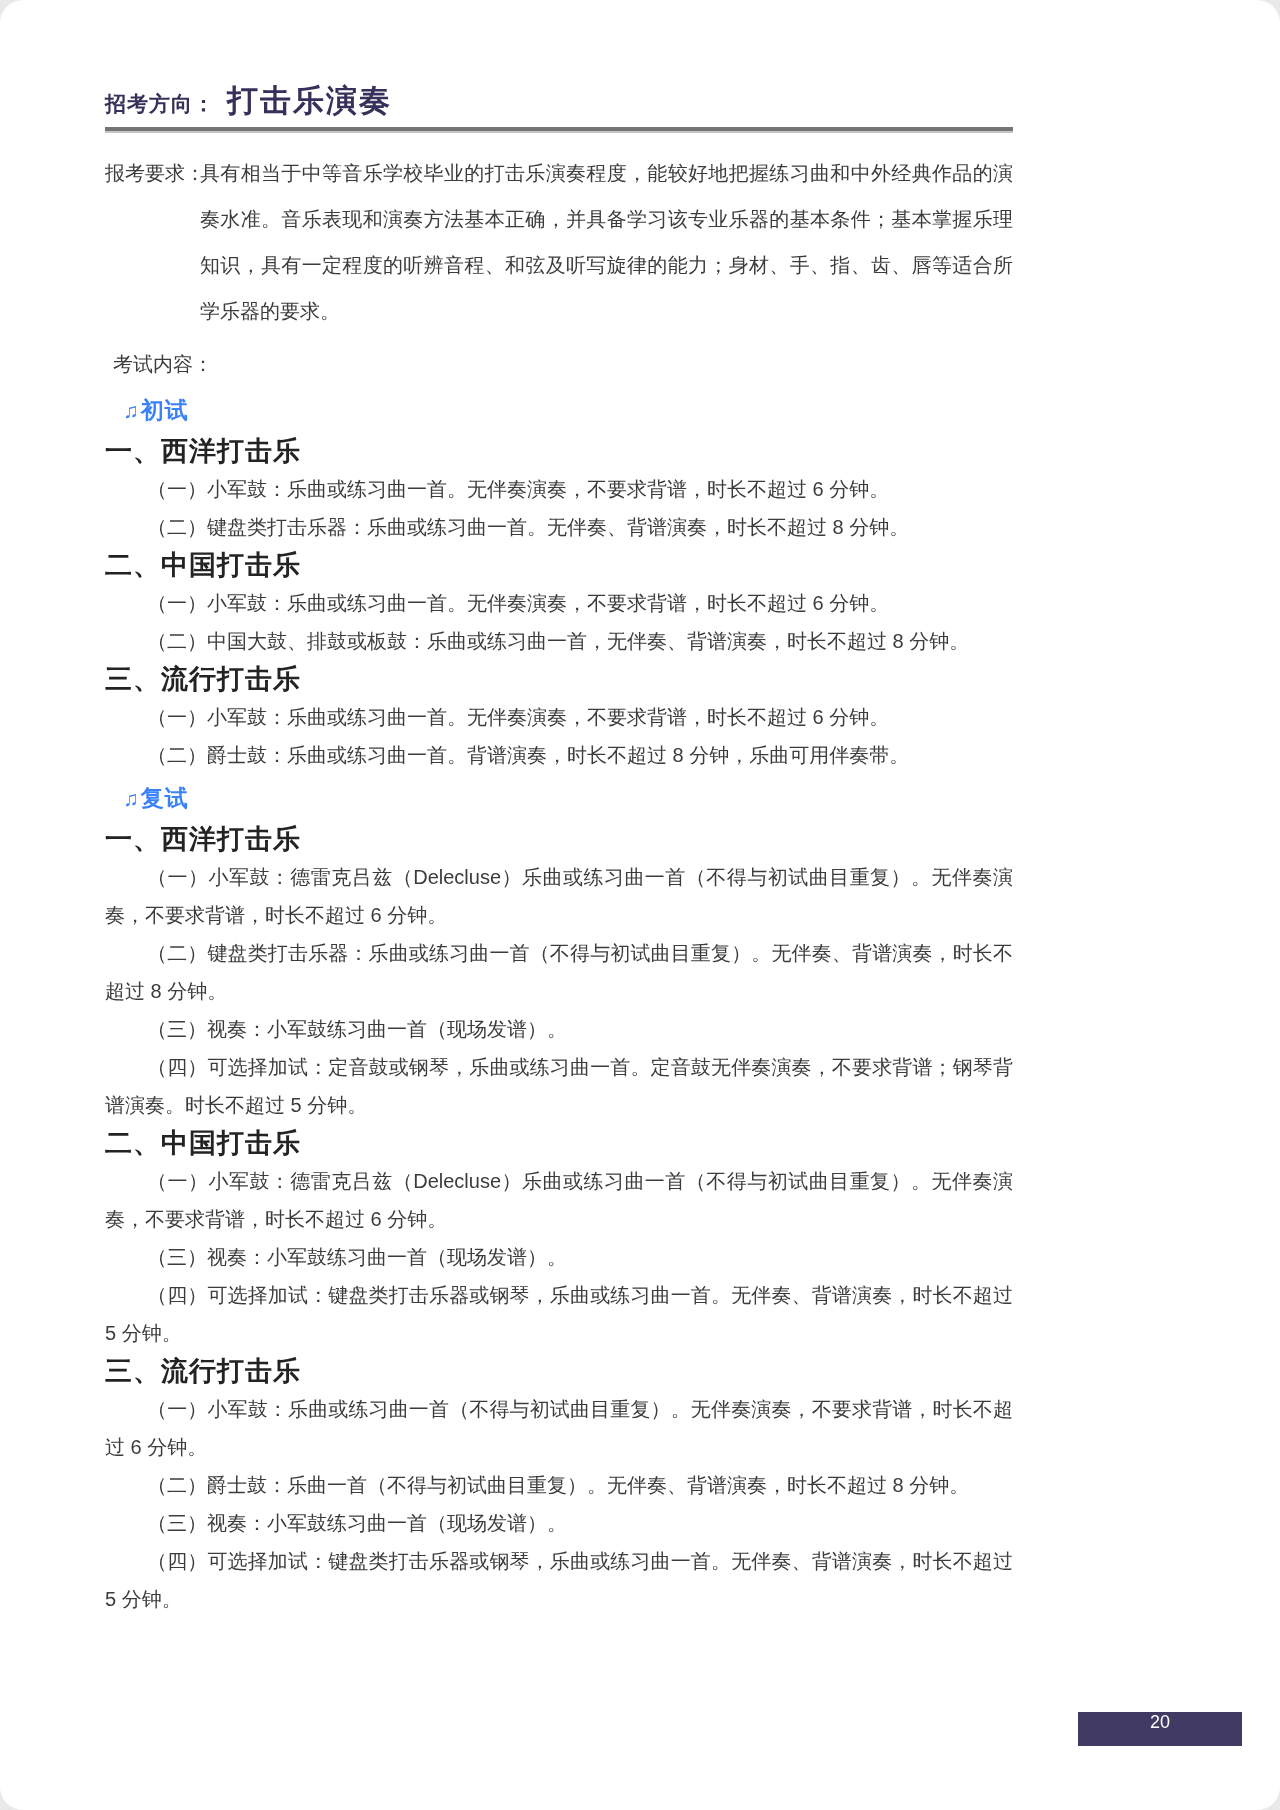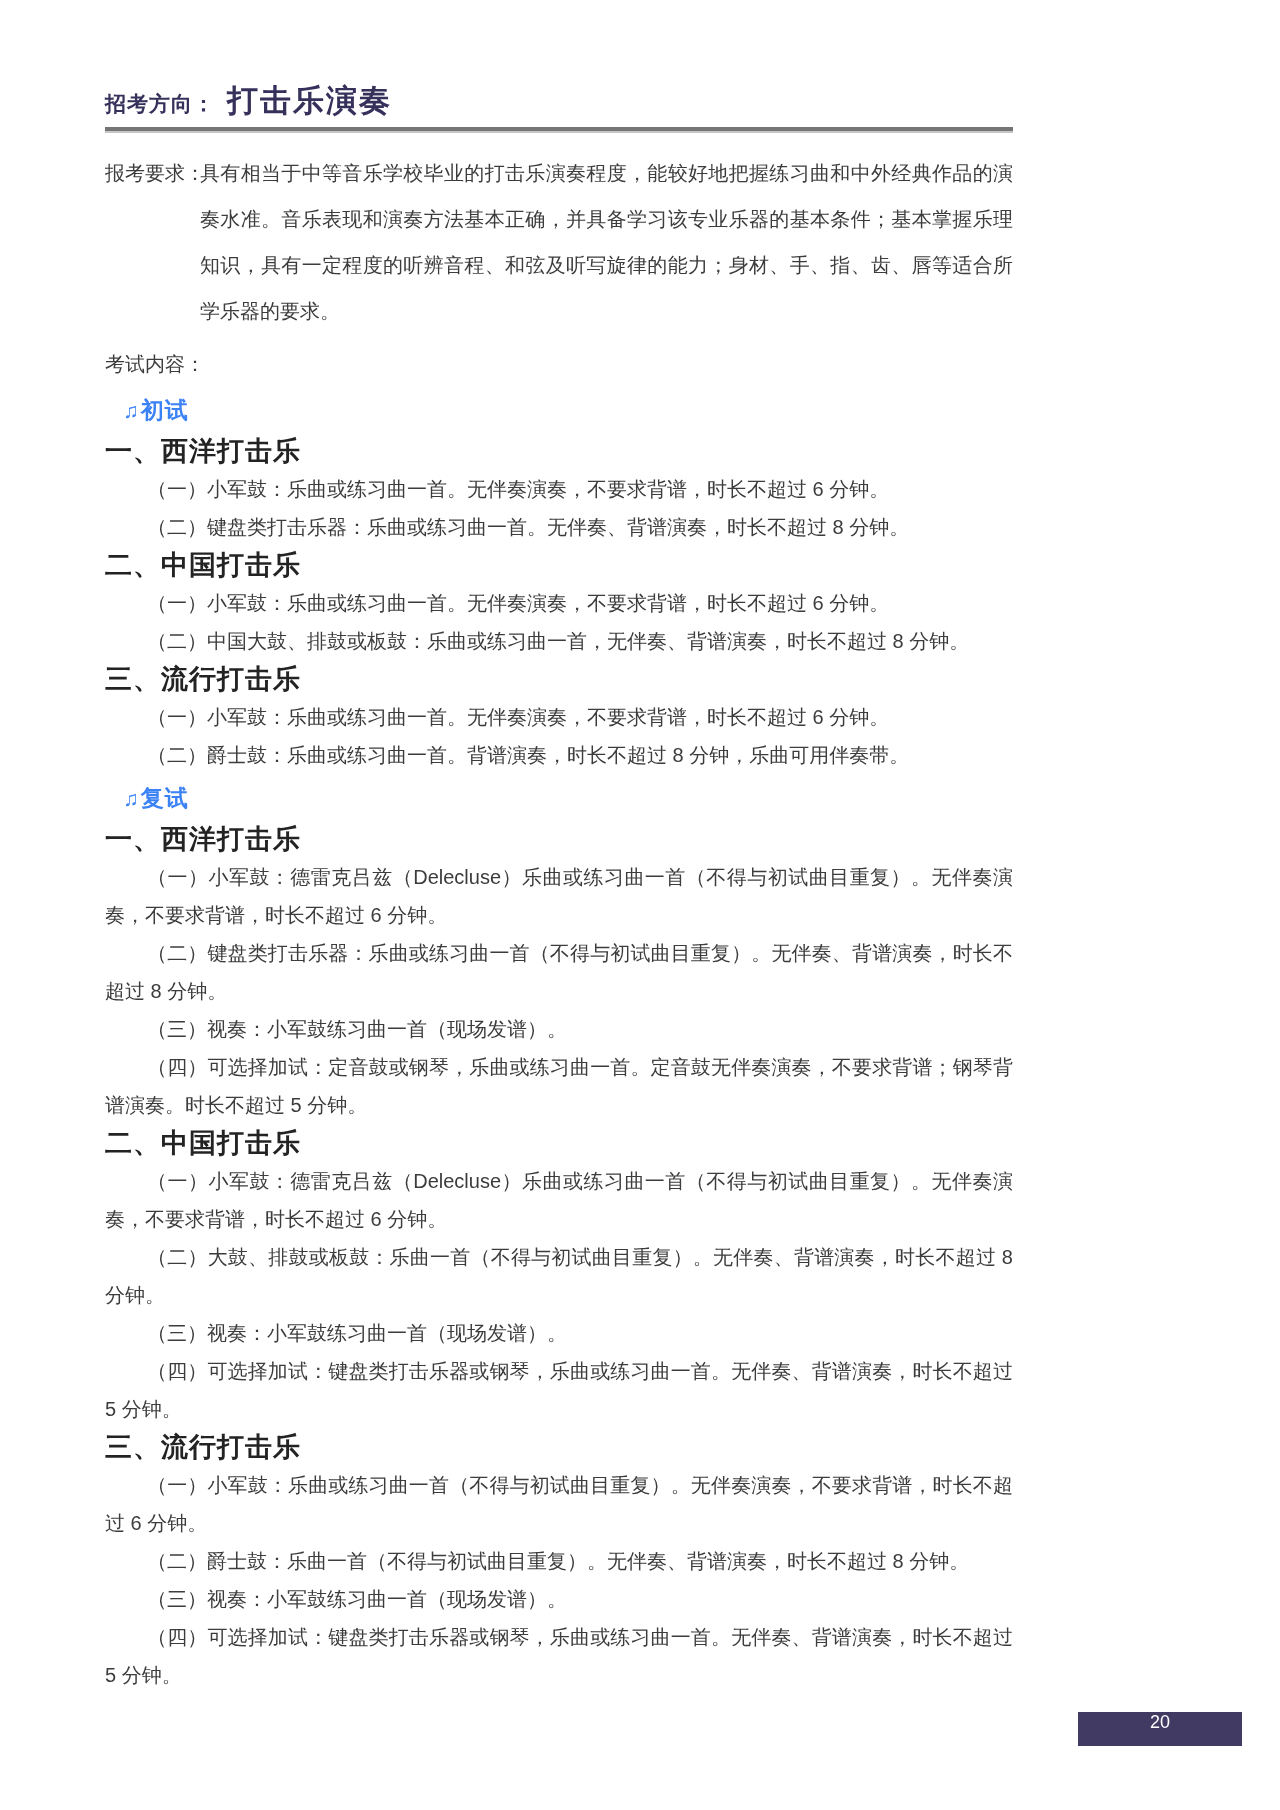--- a/index.html
+++ b/index.html
@@ -4,20 +4,21 @@
 <style>
   html,body { margin:0; padding:0; background:#e9e9e9; }
   .page {
     position:relative;
     width:1280px; height:1810px;
     margin:0 auto;
     background:#ffffff;
     font-family:"Liberation Sans", sans-serif;
     color:#3c3c3c;
     overflow:hidden;
+    border-radius:23px;
   }
   .content {
     position:absolute;
     left:105px; top:80px;
     width:908px;
   }
   
   .doc-header { display:flex; align-items:baseline; }
   .hdr-label { font-size:21px; font-weight:bold; color:#36315a; letter-spacing:1px; }
   .hdr-title { font-size:31px; font-weight:bold; color:#36315a; margin-left:12px; letter-spacing:2px; }
@@ -26,21 +27,21 @@
   .req-row {
     position:relative;
     margin-top:17px;
     padding-left:95px;
     font-size:20px;
     line-height:46px;
     text-align:justify;
   }
   .req-label { position:absolute; left:0; top:0; }
   .req-text { margin:0; display:inline; }
-  .exam-label { margin:8px 0 0 0; font-size:20px; line-height:44px; }
+  .exam-label { margin:8px 0 0 8px; font-size:20px; line-height:44px; }
   
   .round-title {
     margin-top:3px;
     padding-left:18px;
     font-size:23px;
     font-weight:bold;
     color:#3b82f6;
     line-height:42px;
     letter-spacing:1px;
   }
@@ -101,21 +102,20 @@
         <p class="item">（一）小军鼓：乐曲或练习曲一首。无伴奏演奏，不要求背谱，时长不超过 6 分钟。</p>
         <p class="item">（二）爵士鼓：乐曲或练习曲一首。背谱演奏，时长不超过 8 分钟，乐曲可用伴奏带。</p>
         <div class="round-title"><span class="note-icon">♫</span><span>复试</span></div>
         <div class="group-title">一、西洋打击乐</div>
         <p class="item">（一）小军鼓：德雷克吕兹（Delecluse）乐曲或练习曲一首（不得与初试曲目重复）。无伴奏演奏，不要求背谱，时长不超过 6 分钟。</p>
         <p class="item">（二）键盘类打击乐器：乐曲或练习曲一首（不得与初试曲目重复）。无伴奏、背谱演奏，时长不超过 8 分钟。</p>
         <p class="item">（三）视奏：小军鼓练习曲一首（现场发谱）。</p>
         <p class="item">（四）可选择加试：定音鼓或钢琴，乐曲或练习曲一首。定音鼓无伴奏演奏，不要求背谱；钢琴背谱演奏。时长不超过 5 分钟。</p>
         <div class="group-title">二、中国打击乐</div>
         <p class="item">（一）小军鼓：德雷克吕兹（Delecluse）乐曲或练习曲一首（不得与初试曲目重复）。无伴奏演奏，不要求背谱，时长不超过 6 分钟。</p>
-        <p class="item">（二）大鼓、排鼓或板鼓：乐曲一首（不得与初试曲目重复）。无伴奏、背谱演奏，时长不超过 8 分钟。</p>
         <p class="item">（三）视奏：小军鼓练习曲一首（现场发谱）。</p>
         <p class="item">（四）可选择加试：键盘类打击乐器或钢琴，乐曲或练习曲一首。无伴奏、背谱演奏，时长不超过 5 分钟。</p>
         <div class="group-title">三、流行打击乐</div>
         <p class="item">（一）小军鼓：乐曲或练习曲一首（不得与初试曲目重复）。无伴奏演奏，不要求背谱，时长不超过 6 分钟。</p>
         <p class="item">（二）爵士鼓：乐曲一首（不得与初试曲目重复）。无伴奏、背谱演奏，时长不超过 8 分钟。</p>
         <p class="item">（三）视奏：小军鼓练习曲一首（现场发谱）。</p>
         <p class="item">（四）可选择加试：键盘类打击乐器或钢琴，乐曲或练习曲一首。无伴奏、背谱演奏，时长不超过 5 分钟。</p>
       </div>
   </div>
 

